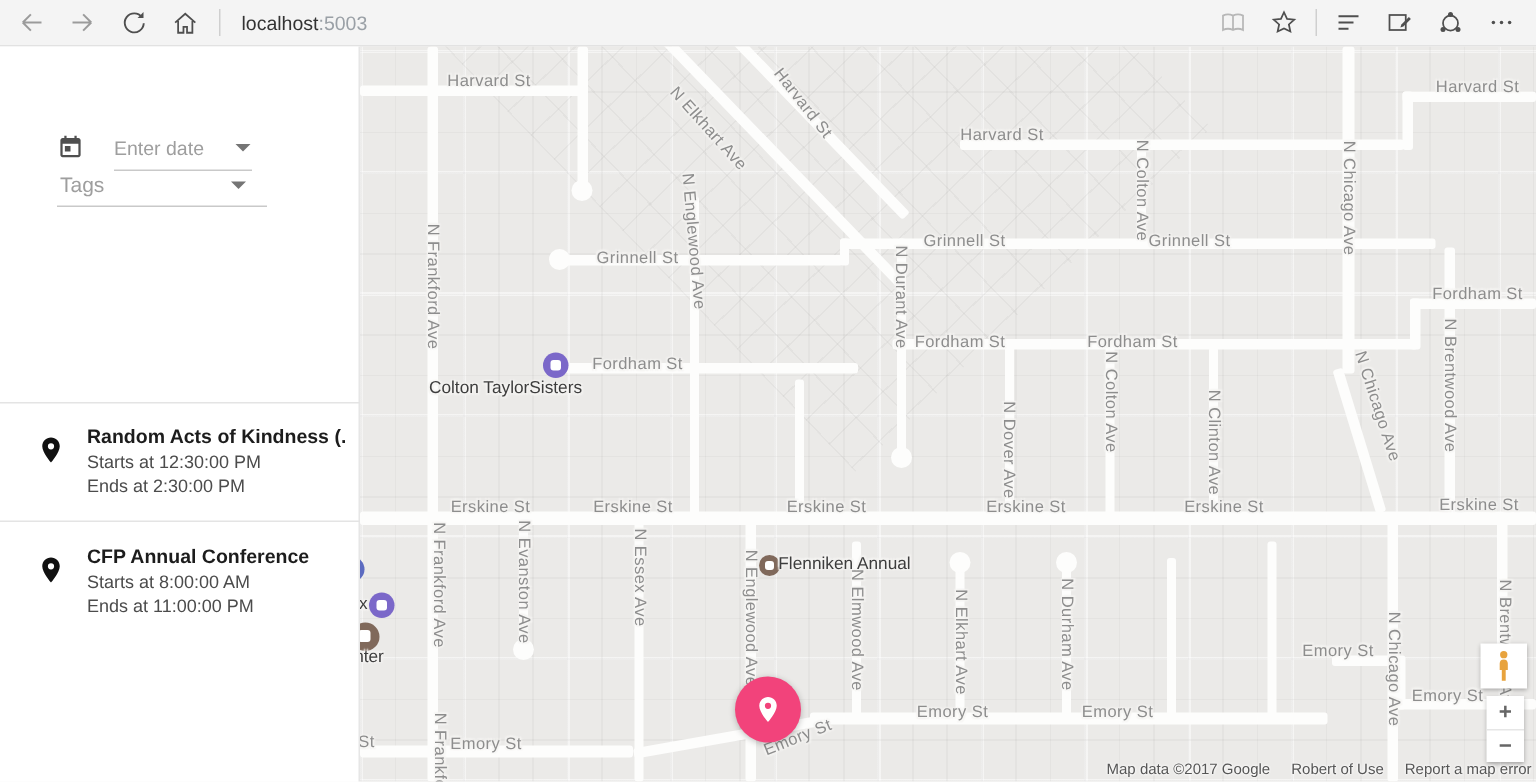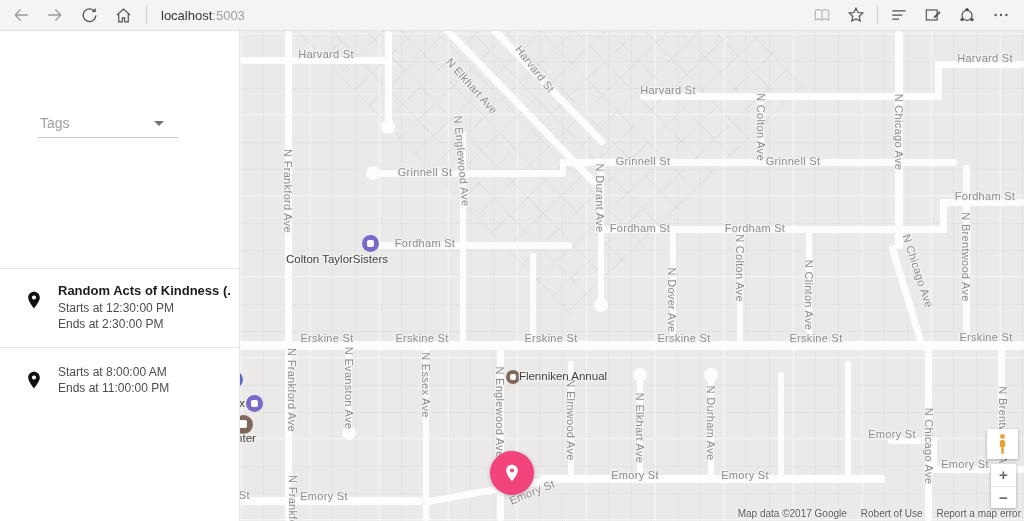--- a/index.html
+++ b/index.html
@@ -145,20 +145,28 @@
       <svg width="20" height="20" viewBox="0 0 24 24">
           <circle cx="5.5" cy="12" r="1.4" fill="#4f4f4f"></circle>
           <circle cx="12" cy="12" r="1.4" fill="#4f4f4f"></circle>
           <circle cx="18.5" cy="12" r="1.4" fill="#4f4f4f"></circle>
         </svg>
     </div>
   </div>
 </div>
 
 <div class="sidebar">
+  <div class="field-date">
+    <svg class="cal-icon" width="18" height="18" viewBox="0 0 24 24">
+        <path d="M19 4h-1.5V2h-2v2h-7V2h-2v2H5c-1.1 0-2 .9-2 2v13c0 1.1.9 2 2 2h14c1.1 0 2-.9 2-2V6c0-1.1-.9-2-2-2zm0 15H5V9h14v10zM7 11h5v5H7z" fill="#4f4f4f"></path>
+      </svg>
+    <input class="date-input" type="text" placeholder="Enter date" style="">
+    <div class="caret date-caret"></div>
+    <div class="date-line"></div>
+  </div>
   <div class="field-tags">
     <span class="tags-label">Tags</span>
     <div class="caret tags-caret"></div>
     <div class="tags-line"></div>
   </div>
 
   <div class="ev-div" style="top:237px;"></div>
 
   <div class="event" style="top:244px;">
     <svg class="pin" width="20" height="26" viewBox="0 0 24 24">
@@ -167,20 +175,21 @@
     <div class="ev-title">Random Acts of Kindness (...</div>
     <div class="ev-line">Starts at 12:30:00 PM</div>
     <div class="ev-line">Ends at 2:30:00 PM</div>
   </div>
   <div class="ev-div" style="top:316px;"></div>
 
   <div class="event" style="top:324px;">
     <svg class="pin" width="20" height="26" viewBox="0 0 24 24">
         <path d="M12 2C8.13 2 5 5.13 5 9c0 5.25 7 13 7 13s7-7.75 7-13c0-3.87-3.13-7-7-7zm0 9.5a2.5 2.5 0 1 1 0-5 2.5 2.5 0 0 1 0 5z" fill="#111"></path>
       </svg>
+    <div class="ev-title">CFP Annual Conference</div>
     <div class="ev-line">Starts at 8:00:00 AM</div>
     <div class="ev-line">Ends at 11:00:00 PM</div>
   </div>
 </div>
 
 <div class="map">
   <div class="diag-patch"></div>
   <div id="streets">
       <div class="st" style="left: 0px; top: 26px; width: 150px; height: 7px;"></div>
       <div class="st" style="left: 145px; top: 0px; width: 7px; height: 95px;"></div>

